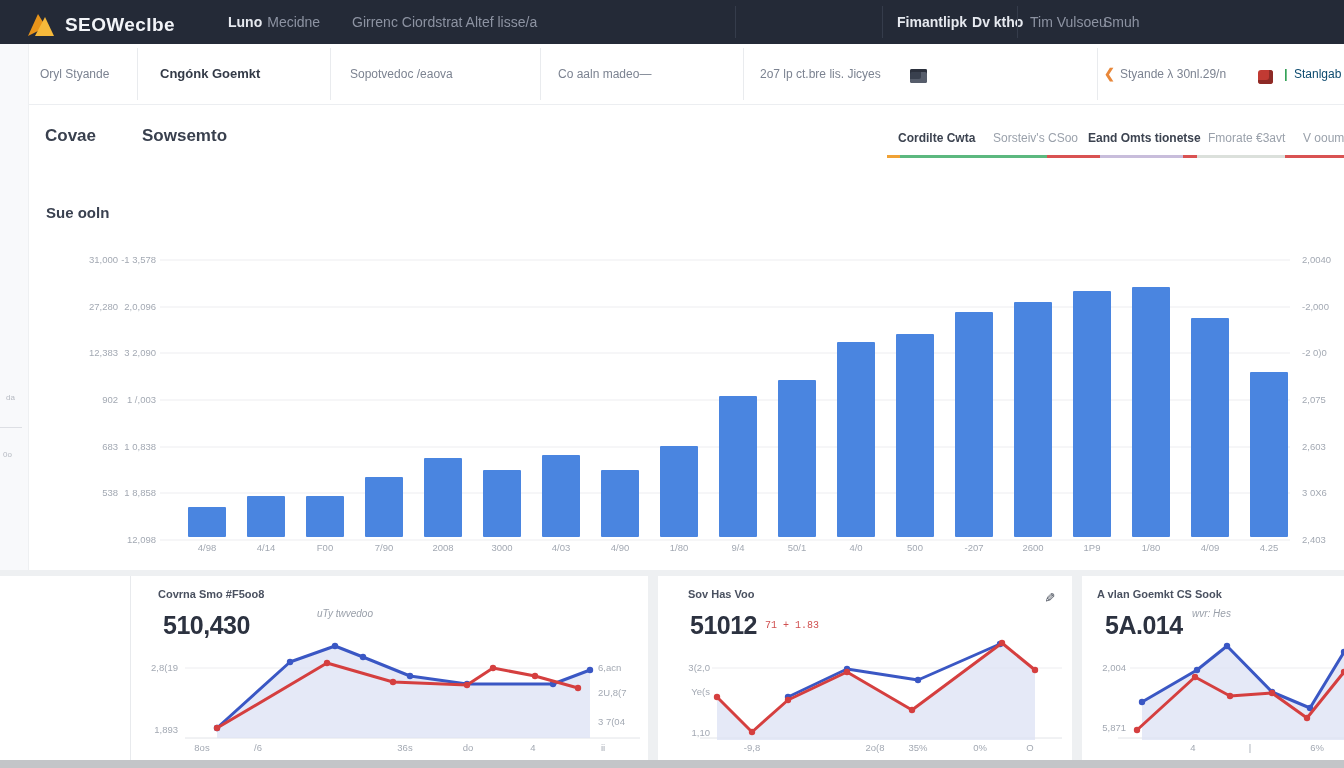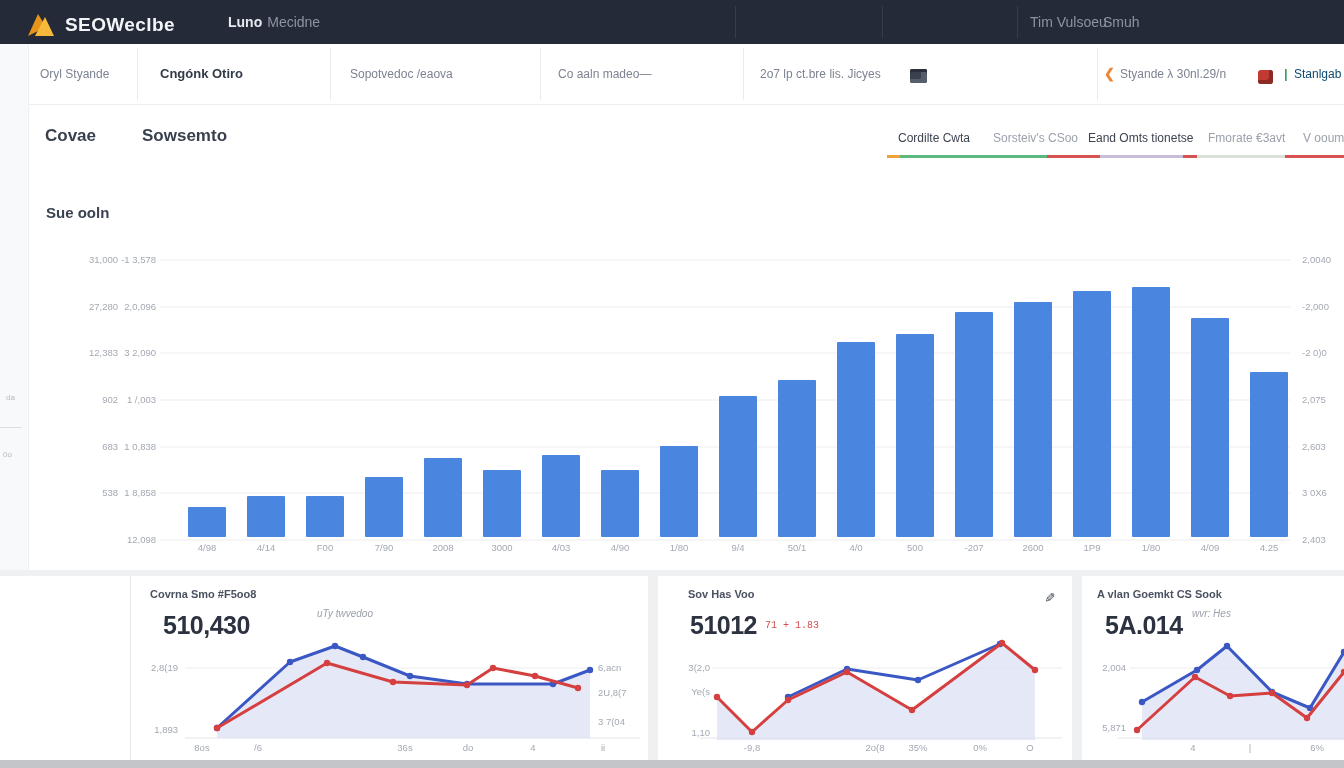--- a/index.html
+++ b/index.html
@@ -25,21 +25,21 @@
   .cal-icon{left:910px;top:69px;width:17px;height:14px;background:#39404e;border-radius:2px;cursor:pointer;
     box-shadow:inset 0 3px 0 #2b303c, inset -6px -4px 0 #565d6b;}
   .chev{left:1104px;top:44px;height:60px;line-height:60px;color:#e8883a;font-size:13px;font-weight:700;}
   .red-app-icon{left:1258px;top:70px;width:15px;height:14px;background:#c13a33;border-radius:3px;cursor:pointer;
     box-shadow:inset -4px -4px 0 #8d2a26;}
   .green-tick{left:1284px;top:44px;height:60px;line-height:60px;color:#35a358;font-size:13px;font-weight:700;}
   .sn-green{color:#0c4a6e;}
   
   .tabs-left{font-size:17px;font-weight:700;color:#39404e;top:126px;cursor:pointer;}
   .tab-r{top:131px;font-size:12px;color:#9aa1ab;white-space:nowrap;cursor:pointer;}
-  .tab-r.on{color:#3c4350;font-weight:400;}
+  .tab-r.on{color:#3c4350;font-weight:700;}
   
   .left-strip{left:0;top:44px;width:28px;height:526px;background:#f8f9fb;border-right:1px solid #eef0f2;}
   .strip-txt{font-size:8px;color:#b6bac2;}
   .strip-line{left:0;top:427px;width:22px;height:1px;background:#dddfe4;}
   
   .chart-title{left:46px;top:204px;font-size:15px;font-weight:700;color:#3a4150;}
   
   .band{left:0;top:570px;width:1344px;height:6px;background:#eef0f2;}
   .vgap{top:576px;width:10px;height:184px;background:#eef0f2;}
   .vline{left:130px;top:576px;width:1px;height:184px;background:#e8eaed;}
@@ -59,31 +59,33 @@
 
 <div class="abs topnav">
   <div class="abs brand-wrap">
     <svg width="30" height="26" viewBox="0 0 30 26">
       <polygon points="2,24 12,2 20,15" fill="#e8941a"></polygon>
       <polygon points="9,24 19,5 28,24" fill="#f6b93b"></polygon>
     </svg>
     <span class="brand">SEOWeclbe</span>
   </div>
   <div class="abs tn-item" style="left:228px"><b>Luno</b><span>Mecidne</span></div>
+  <div class="abs tn-item" style="left:352px"><span>Girrenc Ciordstrat Altef lisse/a</span></div>
   <div class="abs tn-div" style="left:735px"></div>
   <div class="abs tn-div" style="left:882px"></div>
+  <div class="abs tn-item" style="left:897px"><b>Fimantlipk</b><span class="tn-strong">Dv ktho</span></div>
   <div class="abs tn-div" style="left:1017px"></div>
   <div class="abs tn-item" style="left:1030px"><span>Tim Vulsoeu</span></div>
   <div class="abs tn-item" style="left:1103px;font-size:14px"><span>Smuh</span></div>
 </div>
 
 <div class="abs subnav"></div>
 <div class="abs sn-item" style="left:40px"><span>Oryl Styande</span></div>
 <div class="abs sn-div" style="left:137px"></div>
-<div class="abs sn-item sn-bold" style="left:160px"><span>Cngónk Otiro</span></div>
+<div class="abs sn-item sn-bold" style="left:160px"><span>Cngónk Goemkt</span></div>
 <div class="abs sn-div" style="left:330px"></div>
 <div class="abs sn-item" style="left:350px"><span>Sopotvedoc /eaova</span></div>
 <div class="abs sn-div" style="left:540px"></div>
 <div class="abs sn-item" style="left:558px"><span>Co aaln madeo—</span></div>
 <div class="abs sn-div" style="left:743px"></div>
 <div class="abs sn-item" style="left:760px"><span>2o7 lp ct.bre lis. Jicyes</span></div>
 <div class="abs cal-icon"></div>
 <div class="abs sn-div" style="left:1097px"></div>
 <div class="abs chev">❮</div>
 <div class="abs sn-item" style="left:1120px"><span>Styande λ 30nl.29/n</span></div>
@@ -104,21 +106,21 @@
 <div class="abs strip-line"></div>
 <div class="abs strip-txt" style="left:3px;top:450px">0o</div>
 
 <div class="abs chart-title">Sue ooln</div>
 
 <div class="abs band"></div>
 <div class="abs vline"></div>
 <div class="abs vgap" style="left:648px"></div>
 <div class="abs vgap" style="left:1072px"></div>
 
-<div class="abs card-title" style="left:150px">Covrna Smo #F5oo8</div>
+<div class="abs card-title" style="left:158px">Covrna Smo #F5oo8</div>
 <div class="abs card-value" style="left:163px">510,430</div>
 <div class="abs card-sub" style="left:317px">uTy twvedoo</div>
 
 <div class="abs card-title" style="left:688px">Sov Has Voo</div>
 <div class="abs card-value" style="left:690px">51012</div>
 <div class="abs card-badge" style="left:765px">71 + 1.83</div>
 <div class="abs pencil">✎</div>
 
 <div class="abs card-title" style="left:1097px">A vlan Goemkt CS Sook</div>
 <div class="abs card-value" style="left:1105px">5A.014</div>

